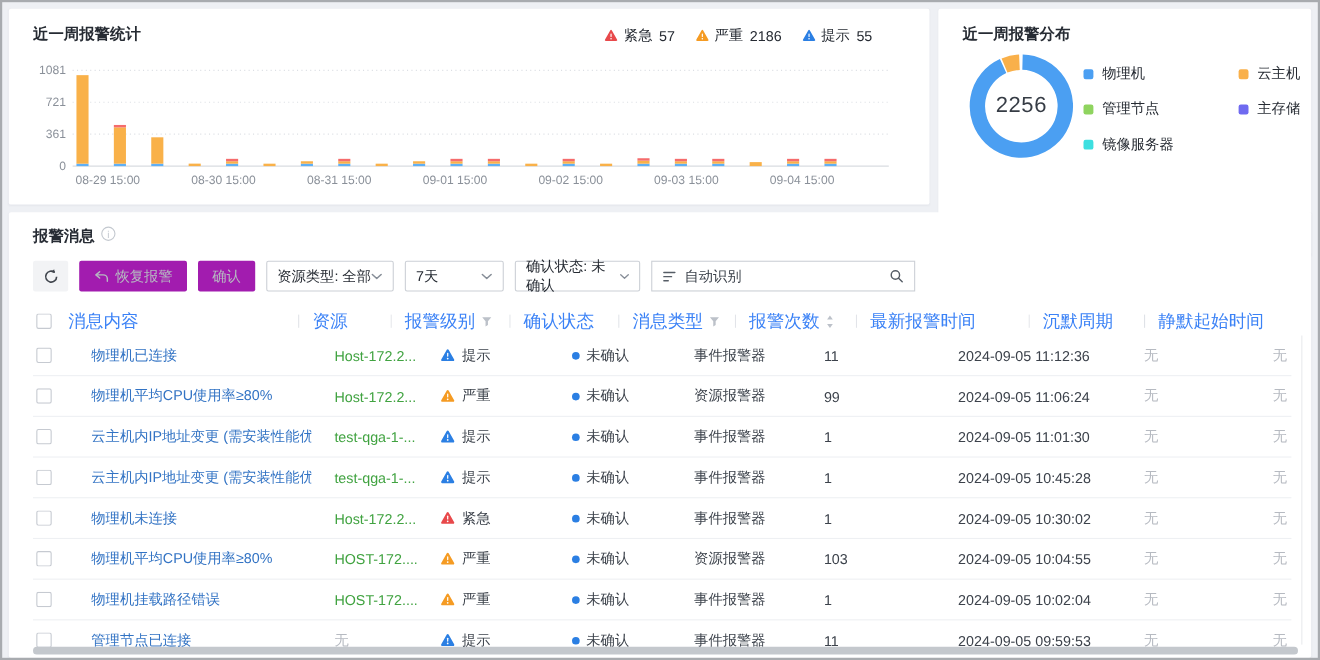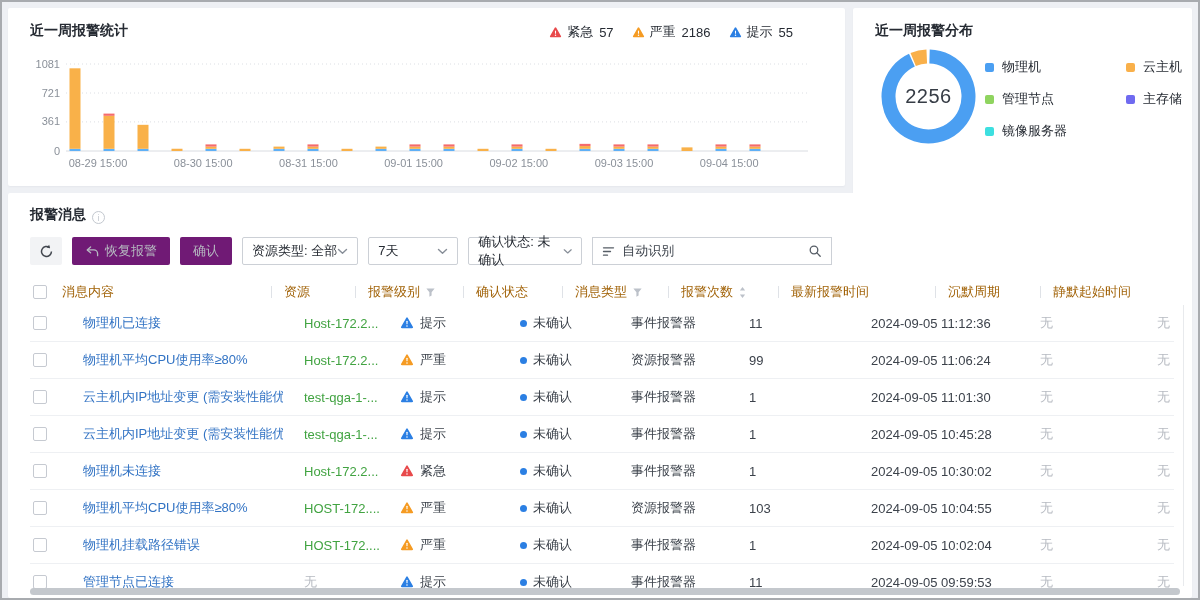--- a/index.html
+++ b/index.html
@@ -18,42 +18,42 @@
   #bar-svg{position:absolute;left:22px;top:46px;}
   
   #donut-wrap{position:absolute;left:28px;top:41px;width:95px;height:95px;}
   #donut-total{position:absolute;inset:0;display:flex;align-items:center;justify-content:center;
                font-size:20px;color:#363c45;letter-spacing:.5px;}
   .dist-legend{position:absolute;left:132px;top:50px;display:grid;grid-template-columns:141px auto;
                row-gap:14px;font-size:13px;}
   .dist-item{display:flex;align-items:center;gap:8px;cursor:pointer;}
   .sq{width:9px;height:9px;border-radius:2px;flex:0 0 auto;}
   
-  .tbl-title{position:absolute;left:22px;top:13px;display:flex;align-items:flex-end;gap:6px;
+  .tbl-title{position:absolute;left:22px;top:13px;display:flex;align-items:flex-start;gap:6px;
              font-size:14px;font-weight:700;}
   .info-i{width:13px;height:13px;border:1px solid #c3c8cf;border-radius:50%;color:#c3c8cf;font-size:9px;
           display:flex;align-items:center;justify-content:center;font-weight:400;box-sizing:border-box;}
   .toolbar{position:absolute;left:22px;top:44px;height:28px;display:flex;gap:10px;align-items:center;}
   .btn{height:28px;display:flex;align-items:center;justify-content:center;border-radius:2px;
        font-size:13px;box-sizing:border-box;cursor:pointer;}
   .btn-refresh{width:32px;background:#f2f3f5;}
-  .btn-disabled{background:#701a75;color:#b6bac1;padding:0 13px;gap:6px;}
+  .btn-disabled{background:#a21caf;color:#b6bac1;padding:0 13px;gap:6px;}
   .select{height:28px;border:1px solid #ccd0d6;border-radius:2px;background:#fff;display:flex;
           align-items:center;justify-content:space-between;padding:0 9px;font-size:13px;color:#262b33;
           box-sizing:border-box;cursor:pointer;}
   .select:nth-of-type(1){width:122px;}
   #select-range{width:90px;}
   #select-ack{width:114px;}
   .search{width:240px;height:28px;border:1px solid #ccd0d6;border-radius:0;display:flex;
           align-items:center;padding:0 9px;gap:7px;box-sizing:border-box;font-size:13px;color:#3c424b;
           background:#fff;cursor:text;}
   .search .grow{flex:1;}
   .grid-row{display:grid;grid-template-columns:32px 209px 84px 108px 99px 106px 110px 157px 105px 1fr;
             align-items:center;}
-  #thead{position:absolute;left:22px;right:18px;top:86px;height:26px;font-size:13px;color:#a16207;}
+  #thead{position:absolute;left:22px;right:18px;top:86px;height:26px;font-size:16px;color:#3b82f6;}
   #tbody{position:absolute;left:22px;right:18px;top:112px;}
   .drow{height:36px;border-bottom:1px solid #eef0f3;font-size:13px;color:#3c424b;gap:12px;}
   .hcell{display:flex;align-items:center;gap:5px;overflow:hidden;white-space:nowrap;}
   .hdiv{width:1px;height:12px;background:#dfe2e7;margin-right:7px;flex:0 0 auto;}
   .cell{display:flex;align-items:center;gap:6px;padding-left:9px;overflow:hidden;white-space:nowrap;}
   .cell.first{padding-left:0;}
   .cb{width:14px;height:14px;border:1px solid #c6cad1;border-radius:2px;background:#fff;
       box-sizing:border-box;margin-left:3px;cursor:pointer;}
   .link-blue{color:#3273c4;cursor:pointer;}
   .link-green{color:#41a341;cursor:pointer;}

